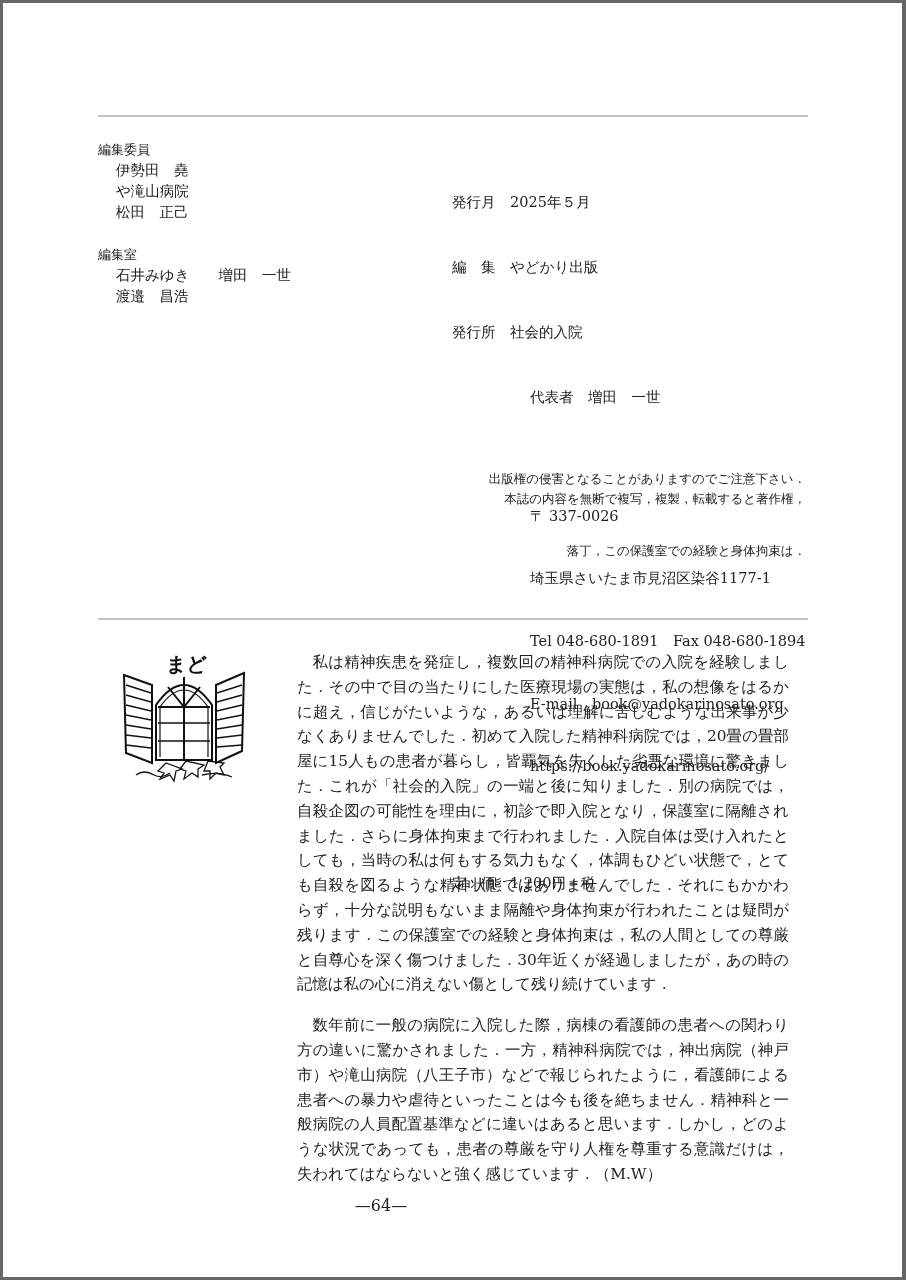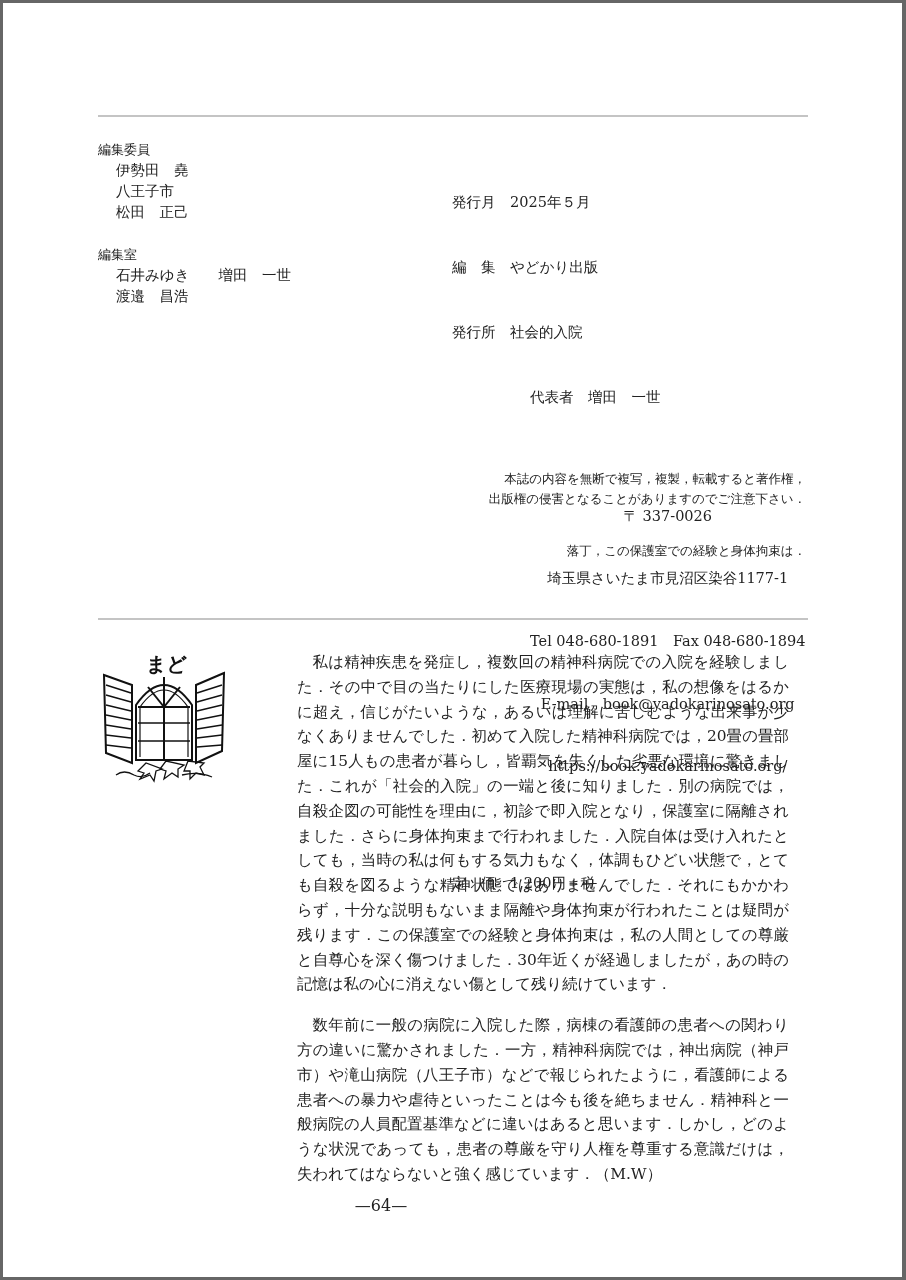--- a/index.html
+++ b/index.html
@@ -28,48 +28,48 @@
     .rule.top { top: 115px; }
     .rule.mid { top: 618px; }
 
     .staff { position: absolute; left: 98px; top: 139px; font-size: 14.5px; line-height: 21px; }
     .staff .heading { font-family: "DejaVu Sans", "Liberation Sans", sans-serif; font-size: 13px; }
     .staff .member { padding-left: 18px; white-space: pre; }
     .staff .gap { height: 21px; }
 
     .colophon { position: absolute; left: 452px; top: 149px; font-size: 14.5px; line-height: 21.6px; white-space: pre; }
     .colophon .indent { padding-left: 78px; }
-    .colophon .addr { padding-left: 78px; line-height: 19.5px; text-align: center; }
+    .colophon .addr { padding-left: 78px; line-height: 19.5px; }
     .colophon .addr-block { margin-top: 12px; }
     .colophon .price { margin-top: 10px; }
 
     .notice { position: absolute; right: 100px; top: 469px; font-size: 12.5px; line-height: 20px; text-align: right; }
     .notice2 { position: absolute; right: 100px; top: 541px; font-size: 12.5px; line-height: 20px; text-align: right; }
 
-    .illustration { position: absolute; left: 94px; top: 645px; width: 140px; height: 140px; }
+    .illustration { position: absolute; left: 114px; top: 645px; width: 140px; height: 140px; }
 
     .essay {
       position: absolute; left: 281px; top: 634px; width: 524px;
       font-size: 15.4px; line-height: 24.8px;
       text-align: justify;
     }
     .essay p { margin: 16px; text-indent: 1em; }
 
     .folio { position: absolute; left: 0; width: 762px; top: 1196px; text-align: center; font-size: 16px; }
   </style>
 </head>
 <body>
 
 <div class="page-border"></div>
 <div class="rule top"></div>
 
 <div class="staff">
   <div class="heading">編集委員</div>
   <div class="member">伊勢田　堯</div>
-  <div class="member">八王子市</div>
+  <div class="member">や滝山病院</div>
   <div class="member">松田　正己</div>
   <div class="gap"></div>
   <div class="heading">編集室</div>
   <div class="member">石井みゆき　　増田　一世</div>
   <div class="member">渡邉　昌浩</div>
 </div>
 
 <div class="colophon">
   <div>発行月　2025年５月</div>
   <div>編　集　やどかり出版</div>
@@ -79,22 +79,22 @@
     <div class="addr">〒 337-0026</div>
     <div class="addr">埼玉県さいたま市見沼区染谷1177-1</div>
     <div class="addr">Tel 048-680-1891　Fax 048-680-1894</div>
     <div class="addr">E-mail　book@yadokarinosato.org</div>
     <div class="addr">https://book.yadokarinosato.org/</div>
   </div>
   <div class="price">定　価　1,200円＋税</div>
 </div>
 
 <div class="notice">
+  <div>出版権の侵害となることがありますのでご注意下さい．</div>
   <div>本誌の内容を無断で複写，複製，転載すると著作権，</div>
-  <div>出版権の侵害となることがありますのでご注意下さい．</div>
 </div>
 <div class="notice2">落丁，この保護室での経験と身体拘束は．</div>
 
 <div class="rule mid"></div>
 
 <div class="illustration">
   <svg width="140" height="140" viewBox="0 0 140 140" fill="none" stroke="#111" stroke-width="2">
     <text x="52" y="26" font-size="20" font-family="DejaVu Sans, sans-serif" fill="#111" stroke="none" font-weight="bold">まど</text>
 
     <path d="M10 30 L38 40 L38 118 L12 108 Z"></path>

